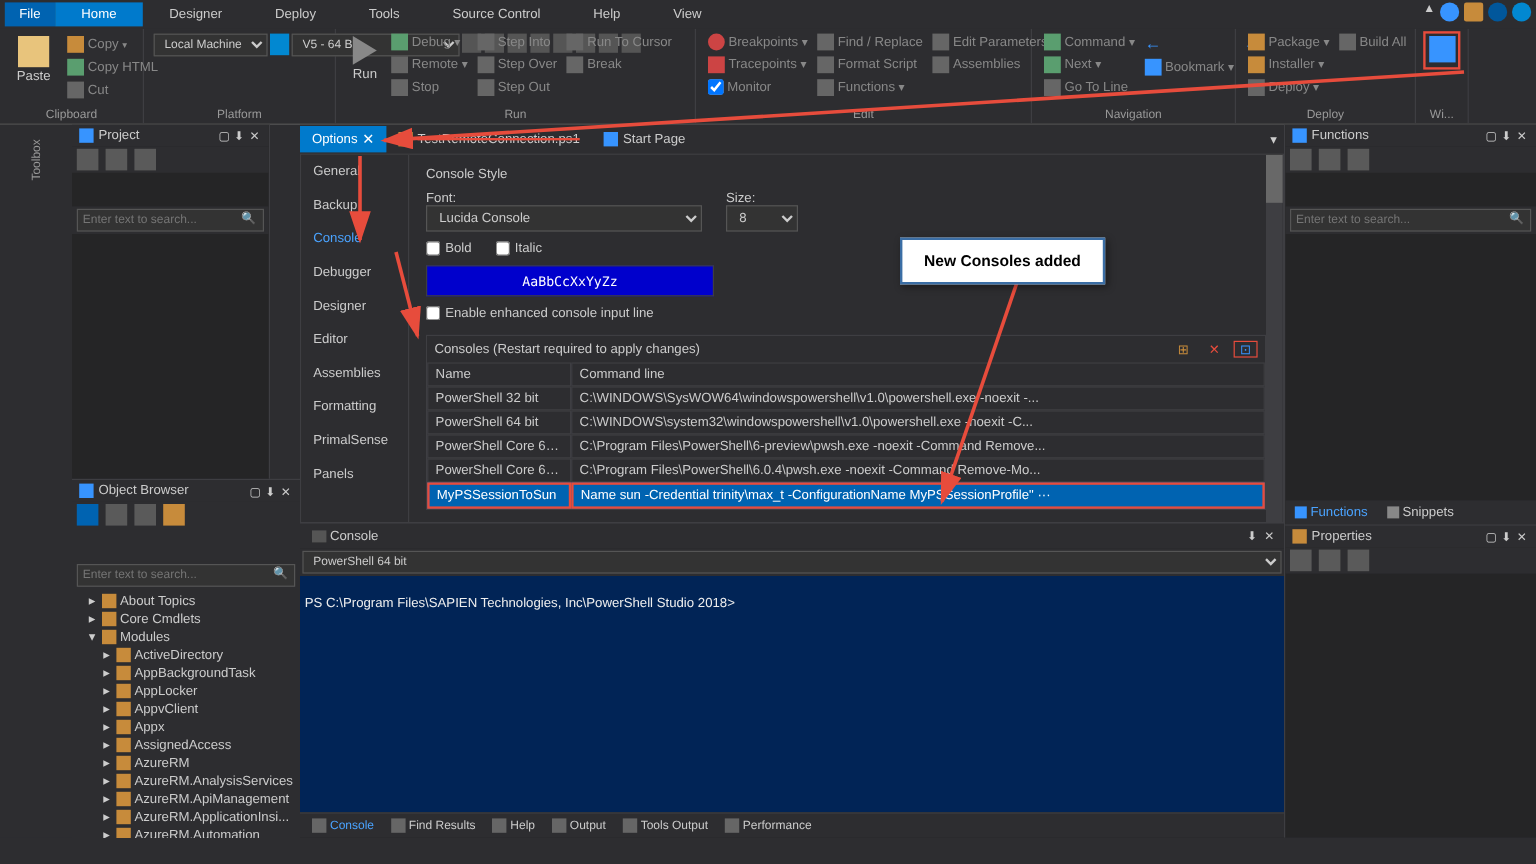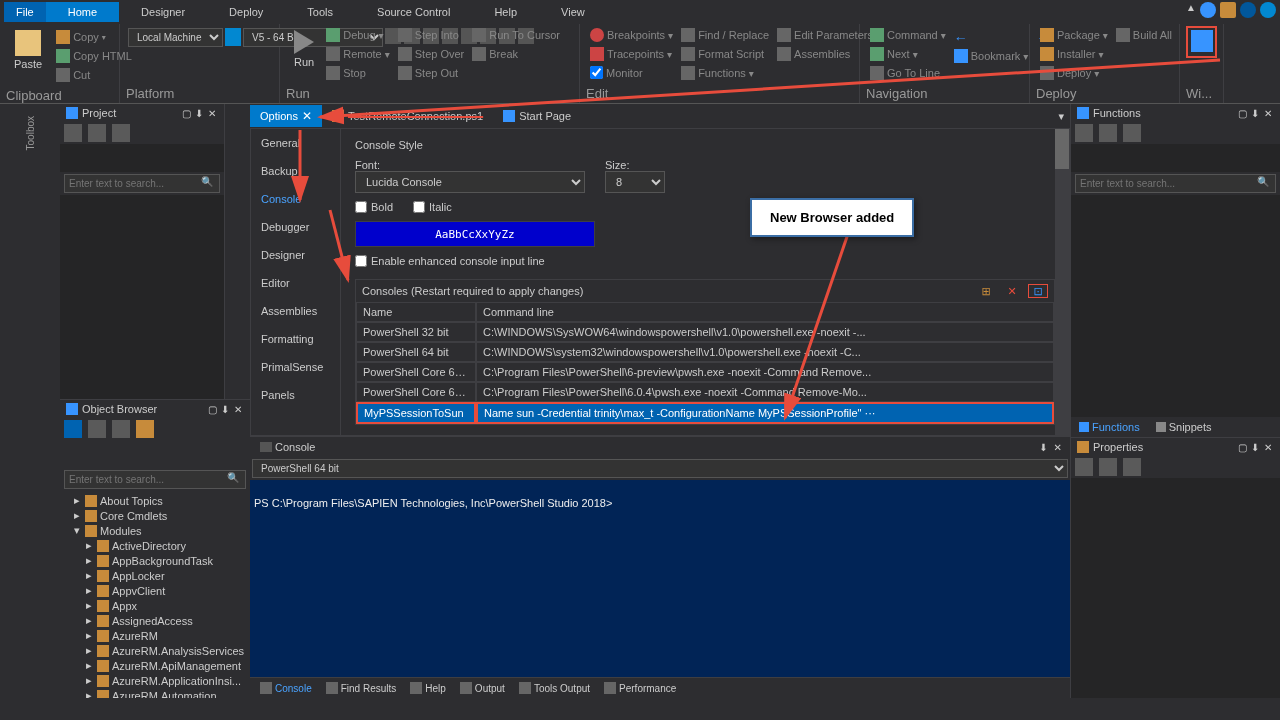--- a/index.html
+++ b/index.html
@@ -8,21 +8,21 @@
 .menubar .mi { padding:4px 22px; cursor:pointer; }
 .menubar .mi.active { background:#007acc; color:#fff; }
 .menubar .tfile { background:#0063b1; color:#fff; padding:4px 12px; }
 .menubar .rightico { position:absolute; right:4px; top:2px; display:flex; gap:4px; }
 .menubar .rightico span { width:16px; height:16px; background:#3794ff; border-radius:50%; display:inline-block; }
 .menubar .rightico .sq { border-radius:2px; background:#c78b3b; }
 .menubar .rightico .arr { color:#ccc; background:none; width:auto; font-size:10px; }
 
 .ribbon { background:#2d2d30; height:80px; display:flex; border-bottom:1px solid #555; }
 .rgroup { border-right:1px solid #3e3e42; padding:2px 6px; display:flex; flex-direction:column; justify-content:space-between; }
-.rgroup .glabel { color:#999; font-size:13px; padding-top:2px; }
+.rgroup .glabel { text-align:center; color:#999; font-size:10px; padding-top:2px; }
 .rbtn { display:flex; align-items:center; gap:3px; padding:2px 4px; color:#888; white-space:nowrap; font-size:10px; }
 .rbtn .ico { width:14px; height:14px; background:#666; display:inline-block; }
 .bigbtn { display:flex; flex-direction:column; align-items:center; padding:4px 8px; color:#ccc; }
 .bigbtn .bi { width:26px; height:26px; background:#666; margin-bottom:2px; }
 .paste .bi { background:#e8c47c; }
 .run .bi { width:0;height:0;border-left:20px solid #888;border-top:12px solid transparent;border-bottom:12px solid transparent; background:none; }
 .pf { display:flex; flex-direction:row; gap:2px; padding:2px; }
 .pf select { background:#333; color:#ccc; border:1px solid #555; padding:2px 4px; width:140px; font-size:10px;}
 .pf .icorow { display:flex; gap:3px; }
 .pf .icorow span { width:16px; height:16px; background:#555; display:inline-block; }
@@ -558,21 +558,21 @@
     </div>
     <div class="toolbar">
         <span></span>
         <span></span>
         <span></span>
       </div>
     <div style="height:220px"></div>
   </div>
 </div>
 
-<div class="callout" style="left:750px;top:198px">New Browser added</div>
+<div class="callout" style="left:750px;top:198px">New Consoles added</div>
 <svg class="annot" width="1280" height="720">
   <defs>
       <marker id="ah" markerWidth="10" markerHeight="10" refX="8" refY="3" orient="auto">
         <path d="M0,0 L0,6 L9,3 z" fill="#e74c3c"></path>
       </marker>
     </defs>
   <line x1="1220" y1="60" x2="320" y2="117" stroke="#e74c3c" stroke-width="3" marker-end="url(#ah)"></line>
   <line x1="300" y1="130" x2="300" y2="200" stroke="#e74c3c" stroke-width="3" marker-end="url(#ah)"></line>
   <line x1="330" y1="210" x2="348" y2="280" stroke="#e74c3c" stroke-width="3" marker-end="url(#ah)"></line>
   <line x1="850" y1="228" x2="785" y2="418" stroke="#e74c3c" stroke-width="3" marker-end="url(#ah)"></line>

